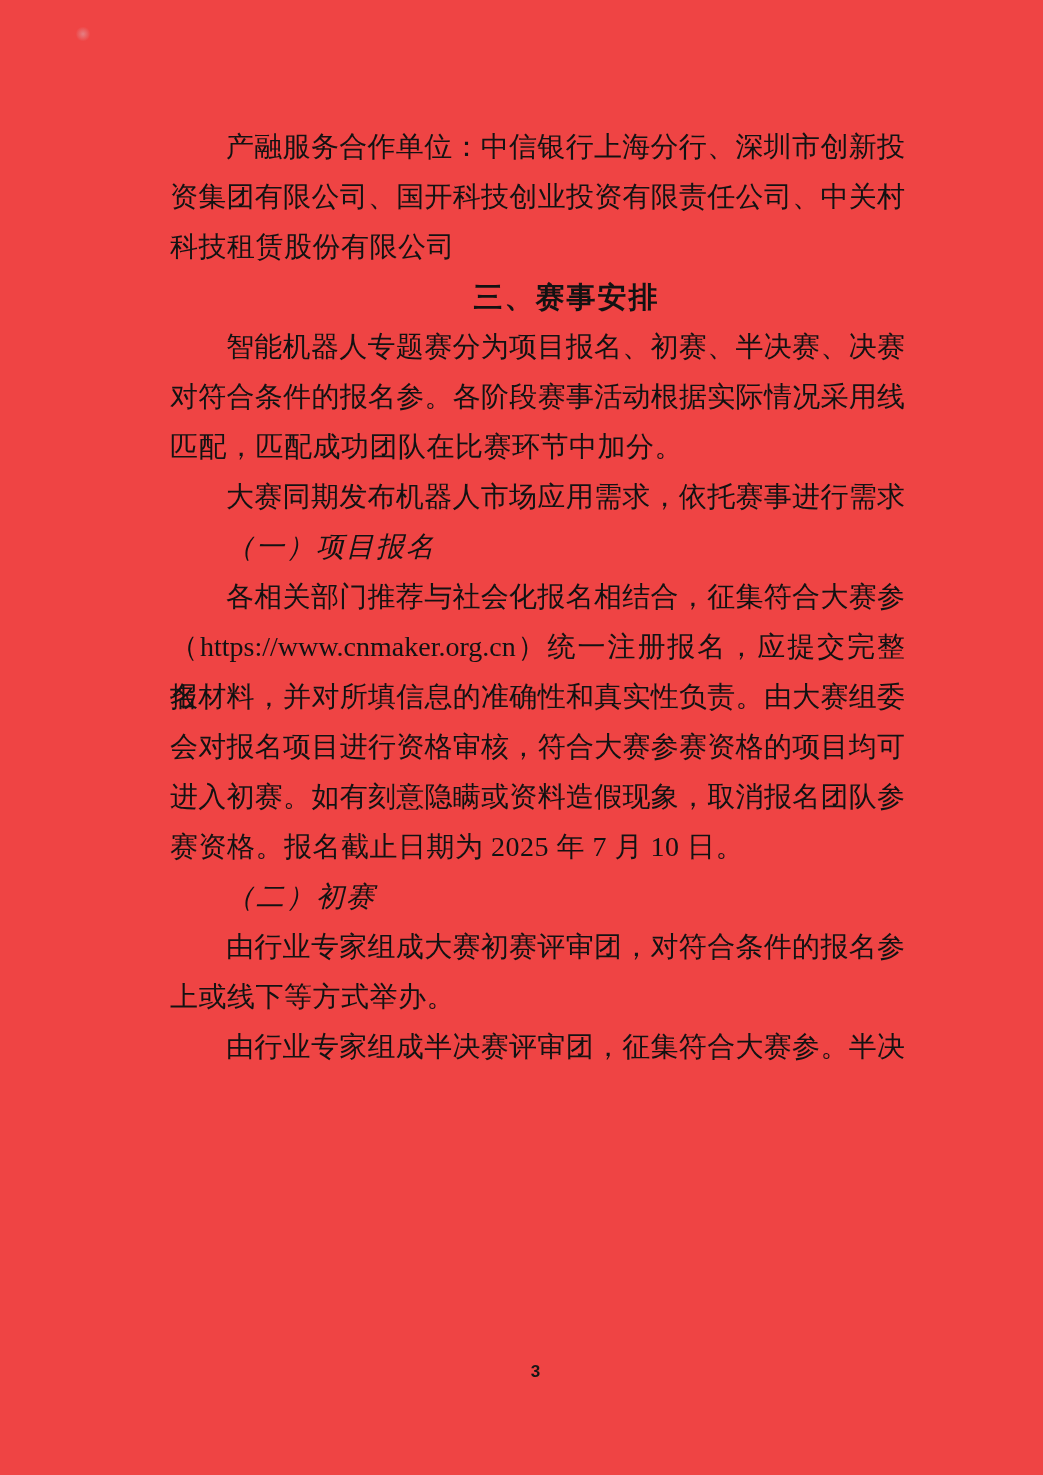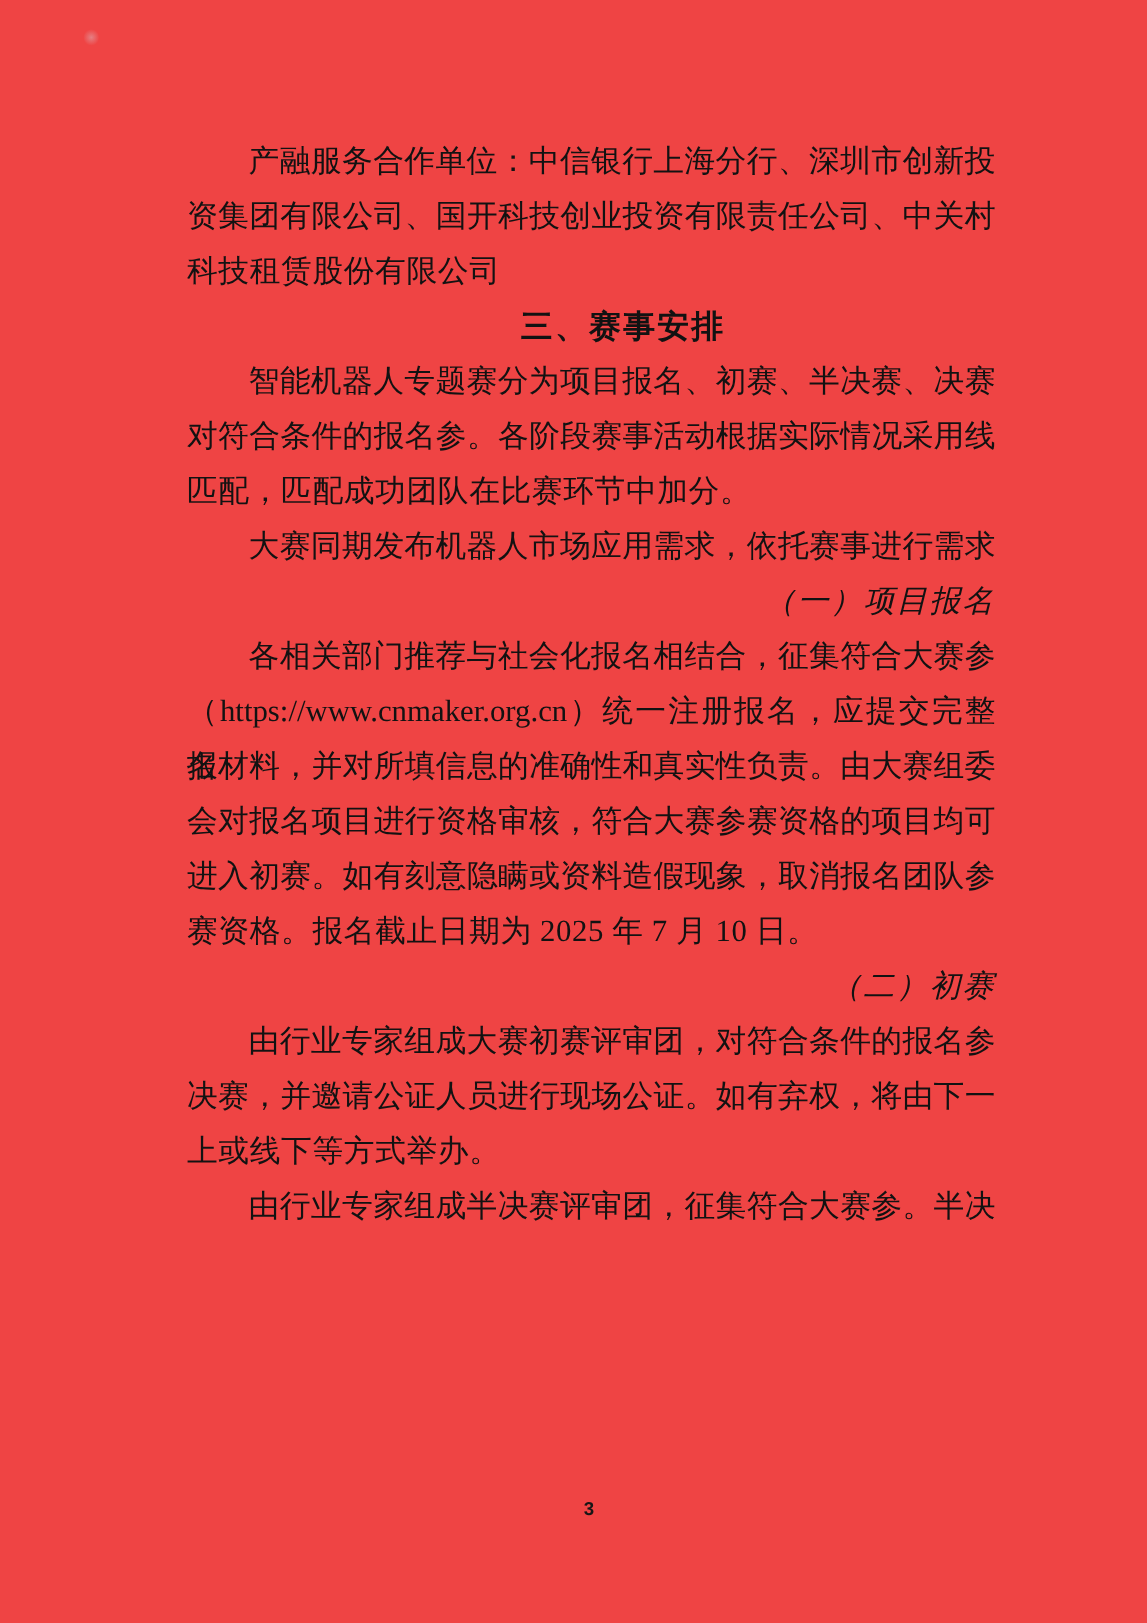--- a/index.html
+++ b/index.html
@@ -43,21 +43,20 @@
     font-family: "Liberation Sans", "DejaVu Sans", sans-serif;
     font-weight: 700;
     font-size: 29px;
     letter-spacing: 2px;
     text-align: center;
   }
   .line.h2 {
     font-style: italic;
     font-weight: 500;
     letter-spacing: 2px;
-    text-align: right;
   }
   .page-number {
     position: absolute;
     top: 1362px;
     left: 0;
     width: 100%;
     text-align: center;
     font-family: "Liberation Sans", "DejaVu Sans", sans-serif;
     font-weight: 700;
     font-size: 17px;
@@ -92,19 +91,18 @@
     <div class="line indent justify">大赛同期发布机器人市场应用需求，依托赛事进行需求</div>
     <div class="line h2 indent">（一）项目报名</div>
     <div class="line indent justify">各相关部门推荐与社会化报名相结合，征集符合大赛参</div>
     <div class="line justify">（https://www.cnmaker.org.cn）统一注册报名，应提交完整报</div>
     <div class="line justify">名材料，并对所填信息的准确性和真实性负责。由大赛组委</div>
     <div class="line justify">会对报名项目进行资格审核，符合大赛参赛资格的项目均可</div>
     <div class="line justify">进入初赛。如有刻意隐瞒或资料造假现象，取消报名团队参</div>
     <div class="line">赛资格。报名截止日期为 2025 年 7 月 10 日。</div>
     <div class="line h2 indent">（二）初赛</div>
     <div class="line indent justify">由行业专家组成大赛初赛评审团，对符合条件的报名参</div>
-    <div class="line justify">决赛，并邀请公证人员进行现场公证。如有弃权，将由下一</div>
     <div class="line">上或线下等方式举办。</div>
     <div class="line indent justify">由行业专家组成半决赛评审团，征集符合大赛参。半决</div>
   </div>
 
   <div class="page-number">3</div>
 </div>
 
 </body></html>

